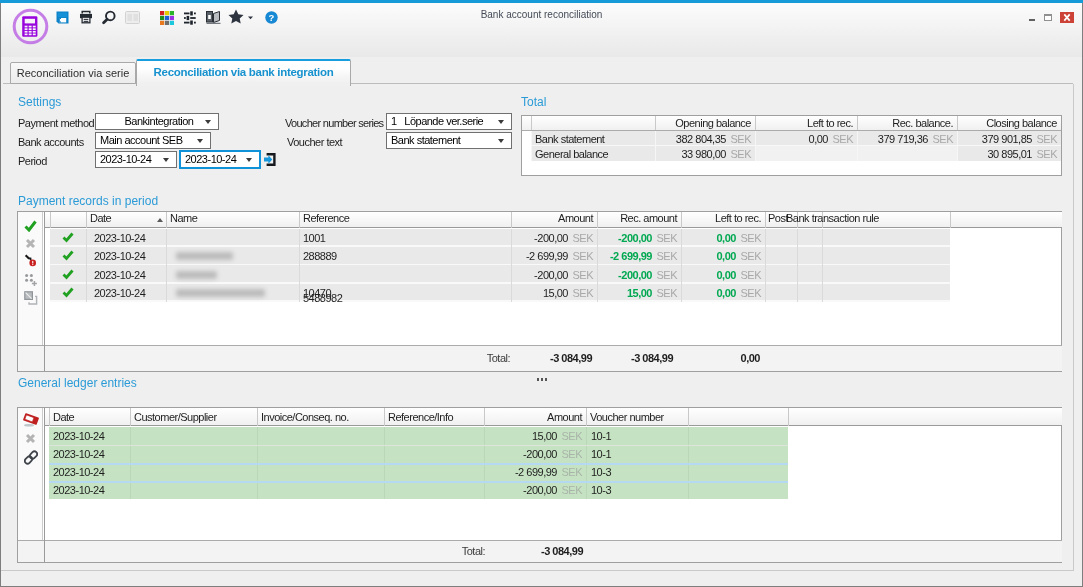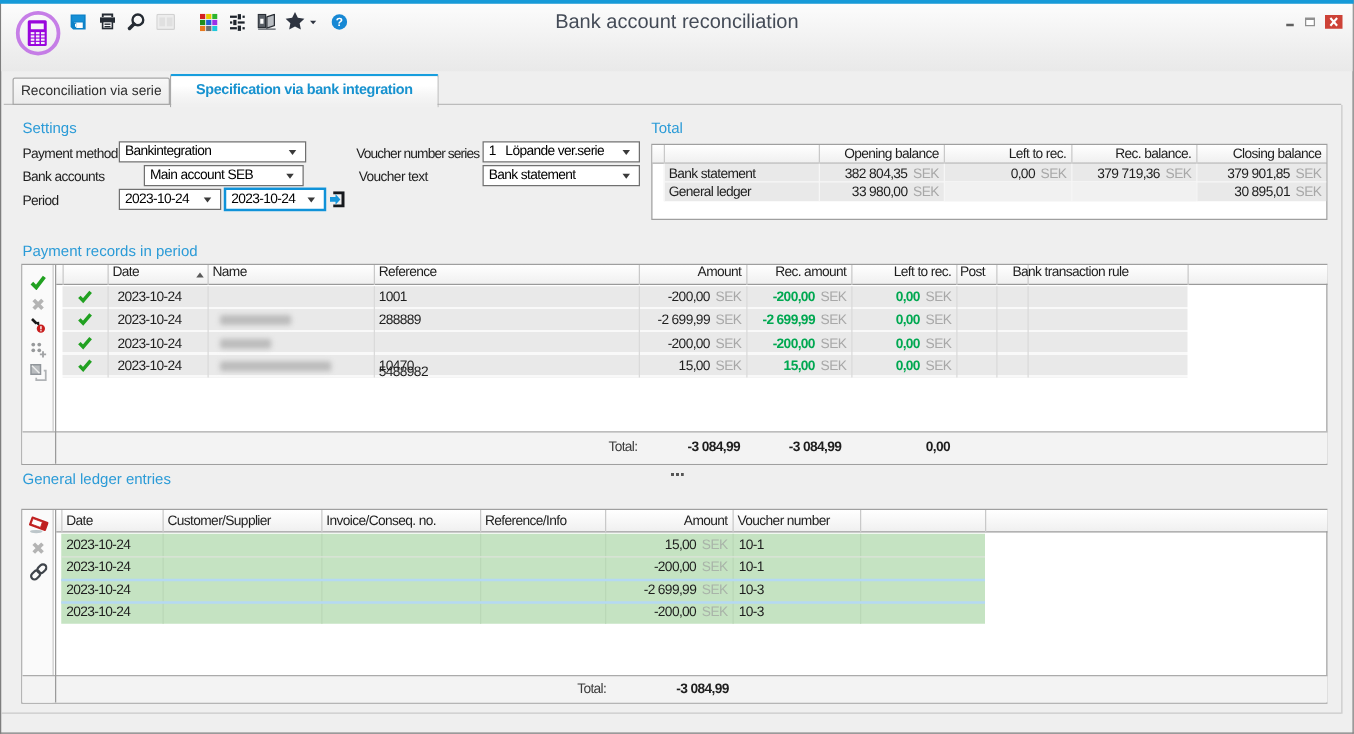--- a/index.html
+++ b/index.html
@@ -1,21 +1,21 @@
 <!DOCTYPE html>
 <html><head>
 <meta charset="utf-8">
 <style>
 * { margin:0; padding:0; box-sizing:border-box; }
 html,body { width:1083px; height:587px; overflow:hidden; }
 body { font-family:"Liberation Sans", sans-serif; font-size:11px; color:#1e1e1e; }
 #win { position:absolute; left:0; top:0; width:1083px; height:587px; background:#efefef; border:1px solid #7e7e7e; border-top:none; }
 #topblue { position:absolute; left:0; top:0; width:1083px; height:3px; background:#169ad8; }
 #toolbar { position:absolute; left:1px; top:3px; width:1081px; height:54px; background:linear-gradient(#fcfcfc,#eeeeee 70%,#e9e9e9); }
-#title { position:absolute; left:0; top:9px; width:1083px; text-align:center; font-size:16px; color:#444b57; }
+#title { position:absolute; left:0; top:9px; width:1083px; text-align:center; font-size:10px; color:#444b57; }
 .icon { position:absolute; }
 
 #btnmin { position:absolute; left:1029px; top:19px; width:6px; height:2px; background:#606060; }
 #btnmax { position:absolute; left:1044px; top:14px; width:8px; height:7px; border:1.5px solid #909090; border-top:2.5px solid #909090; background:#fff; }
 #btnclose { position:absolute; left:1060px; top:12px; width:14px; height:11px; background:#cd4237; }
 
 #tabline { position:absolute; left:3px; top:83px; width:1070px; height:1px; background:#bcbcbc; }
 #tab1 { position:absolute; left:10px; top:62px; width:126px; height:22px; border-radius:2px 2px 0 0; background:linear-gradient(#f8f8f8,#ececec); border:1px solid #a9a9a9; color:#2d2d2d; text-align:center; line-height:20px; font-size:11px; }
 #tab2 { position:absolute; left:136px; top:59px; width:215px; height:27px; border-radius:2px 2px 0 0; background:linear-gradient(#ffffff 30%,#f6f6f6 60%,#f0f0f0 90%); border:1px solid #a9a9a9; border-top:2px solid #179ede; border-bottom:none; color:#1792cf; font-weight:bold; text-align:center; line-height:23px; font-size:11.5px; letter-spacing:-0.3px; }
 #rightline { position:absolute; left:1073px; top:84px; width:1px; height:487px; background:#c9c9c9; }
@@ -132,30 +132,30 @@
     <path d="M20 7.5 L25 7.5 L22.5 10.3 Z" fill="#2e3440"></path>
   </svg>
 
   <svg class="icon" style="left:265px; top:11px;" width="13" height="13" viewBox="0 0 13 13">
     <circle cx="6.5" cy="6.5" r="6.2" fill="#1788d4"></circle>
     <text x="6.5" y="9.6" text-anchor="middle" font-family="Liberation Sans, sans-serif" font-size="9.5" font-weight="bold" fill="#fff">?</text>
   </svg>
 </div>
 <div id="tabline"></div>
 <div id="tab1">Reconciliation via serie</div>
-<div id="tab2">Specification via bank integration</div>
+<div id="tab2">Reconciliation via bank integration</div>
 <div id="rightline"></div>
 <div id="bottomline"></div>
 <div id="settings">
   <div class="sechead" style="left:18px; top:95px;">Settings</div>
   <div class="lbl" style="left:18px; top:117px;">Payment method</div>
   <div class="lbl" style="left:18px; top:135.5px;">Bank accounts</div>
   <div class="lbl" style="left:18px; top:154.5px;">Period</div>
-  <div class="cmb" style="left:95px; top:113px; width:150px;">Bankintegration</div>
-  <div class="cmb" style="left:95px; top:131.5px; width:128px;margin-left:20px;">Main account SEB</div>
+  <div class="cmb" style="left:95px; top:113px; width:124px;text-align:center;">Bankintegration</div>
+  <div class="cmb" style="left:95px; top:131.5px; width:116px;">Main account SEB</div>
   <div class="cmb" style="left:95px; top:150.5px; width:82px;">2023-10-24</div>
   <div class="cmb" style="left:179px; top:149.5px; width:82px; height:19px; border:2.5px solid #1092d8; line-height:14px;">2023-10-24</div>
   <div class="lbl" style="left:285px; top:117px; letter-spacing:-0.7px;">Voucher number series</div>
   <div class="lbl" style="left:287px; top:135.5px;text-align:right;">Voucher text</div>
   <div class="cmb" style="left:386px; top:113px; width:126px;">1&nbsp;&nbsp;&nbsp;Löpande ver.serie</div>
   <div class="cmb" style="left:386px; top:131.5px; width:126px;">Bank statement</div>
   <svg class="icon" style="left:263.5px; top:152.5px;" width="12" height="13" viewBox="0 0 12 13">
     <path d="M2.6 1.2 L10.4 1.2 L10.4 11.8 L2.6 11.8" stroke="#16191d" stroke-width="2.4" fill="none"></path>
     <path d="M0 4.6 L4.4 4.6 L4.4 2.2 L8.3 6.5 L4.4 10.8 L4.4 8.4 L0 8.4 Z" fill="#1697dc"></path>
   </svg>
@@ -184,21 +184,21 @@
   <div class="colsep" style="left:655px; top:131px; height:30px; background:#f6f6f6;"></div>
   <div class="colsep" style="left:755px; top:131px; height:30px; background:#f6f6f6;"></div>
   <div class="colsep" style="left:857px; top:131px; height:30px; background:#f6f6f6;"></div>
   <div class="colsep" style="left:957px; top:131px; height:30px; background:#f6f6f6;"></div>
   <div class="lbl" style="left:535px; top:133px;">Bank statement</div>
   <div class="num" style="left:655px; top:133px; width:96px;">382 804,35 <span class="gray">SEK</span></div>
   <div class="num" style="left:755px; top:133px; width:98px;">0,00 <span class="gray">SEK</span></div>
   <div class="num" style="left:857px; top:133px; width:96px;">379 719,36 <span class="gray">SEK</span></div>
   <div class="num" style="left:957px; top:133px; width:100px;">379 901,85 <span class="gray">SEK</span></div>
 
-  <div class="lbl" style="left:535px; top:148px;">General ledger</div>
+  <div class="lbl" style="left:535px; top:148px;">General balance</div>
   <div class="num" style="left:655px; top:148px; width:96px;">33 980,00 <span class="gray">SEK</span></div>
   <div class="num" style="left:957px; top:148px; width:100px;">30 895,01 <span class="gray">SEK</span></div>
 </div>
 <div id="paysec">
   <div class="sechead" style="left:18px; top:194px;">Payment records in period</div>
   <div class="box" style="left:17px; top:211px; width:1045px; height:161px; background:#fff;"></div>
 
   <div style="position:absolute; left:18px; top:212px; width:25px; height:159px; background:#fafafa; border-right:1px solid #cccccc;"></div>
   <svg class="icon" style="left:24px; top:219px;" width="13" height="13" viewBox="0 0 13 13">
       <path d="M1.5 7.5 L5 11 L11.5 2.5" stroke="#21a121" stroke-width="3" fill="none"></path>
@@ -244,21 +244,21 @@
     <div class="colsep" style="left:822px; top:212px; height:16px;"></div>
     <div class="colsep" style="left:950px; top:212px; height:16px;"></div>
     <div class="lbl" style="left:90px; top:212px;">Date</div>
     <div style="position:absolute; left:157px; top:218px; width:0; height:0; border-left:3.5px solid transparent; border-right:3.5px solid transparent; border-bottom:4.5px solid #5a5a5a;"></div>
     <div class="lbl" style="left:170px; top:212px;">Name</div>
     <div class="lbl" style="left:303px; top:212px;">Reference</div>
     <div class="num" style="left:495px; top:212px; width:98px;">Amount</div>
     <div class="num" style="left:579px; top:212px; width:98px;">Rec. amount</div>
     <div class="num" style="left:663px; top:212px; width:98px;">Left to rec.</div>
     <div class="lbl" style="left:768px; top:212px;">Post</div>
-    <div class="lbl" style="left:810px; top:212px;">Bank transaction rule</div>
+    <div class="lbl" style="left:786px; top:212px;">Bank transaction rule</div>
   </div>
 
   <div id="prows">
     <div style="position:absolute; left:50px; top:229px; width:900px; height:72.5px; background:repeating-linear-gradient(to bottom,#e9e9e9 0px,#e9e9e9 16.4px,#f9f9f9 16.4px,#f9f9f9 18.25px);"></div>
     <div class="colsep" style="left:86px; top:229px; height:72.5px; background:#dadada;"></div>
     <div class="colsep" style="left:166px; top:229px; height:72.5px; background:#dadada;"></div>
     <div class="colsep" style="left:299px; top:229px; height:72.5px; background:#dadada;"></div>
     <div class="colsep" style="left:511px; top:229px; height:72.5px; background:#dadada;"></div>
     <div class="colsep" style="left:597px; top:229px; height:72.5px; background:#dadada;"></div>
     <div class="colsep" style="left:681px; top:229px; height:72.5px; background:#dadada;"></div>

